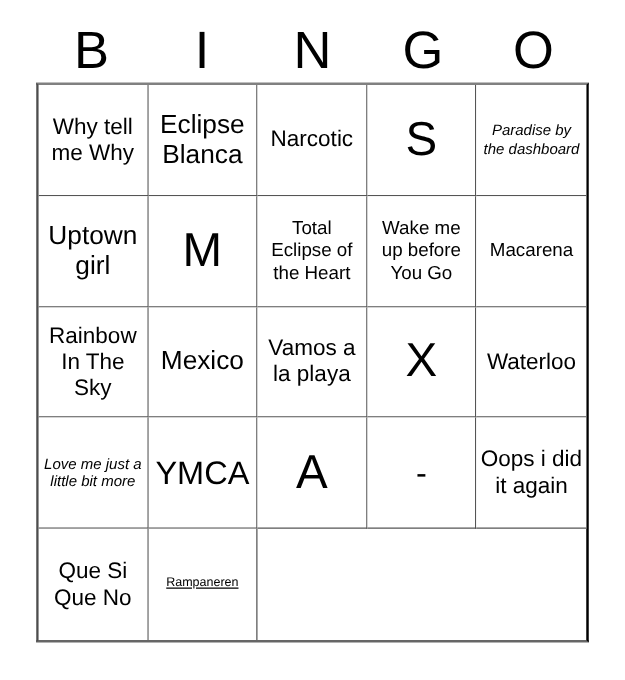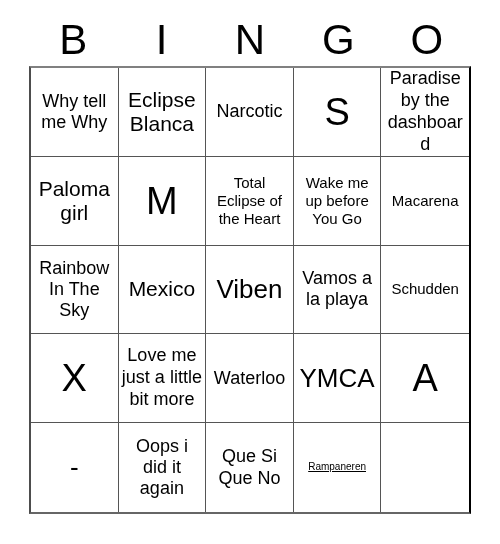--- a/index.html
+++ b/index.html
@@ -78,21 +78,21 @@
     width: 100%;
     line-height: 1.14;
     word-wrap: break-word;
   }
   
   .fs-xxl { font-size: 38px; line-height: 1.0; }
   .fs-xl  { font-size: 26px; line-height: 1.1; }
   .fs-lg  { font-size: 21px; line-height: 1.15; }
   .fs-md  { font-size: 18px; line-height: 1.18; }
   .fs-sm  { font-size: 15px; line-height: 1.2; }
-  .fs-xs  { font-size: 18px; line-height: 1.22; }
+  .fs-xs  { font-size: 12px; line-height: 1.22; font-style: italic; }
   .fs-xxs { font-size: 10px; line-height: 1.25; text-decoration: underline; }
 </style>
 </head>
 <body>
 
 <div id="card">
 
   <div id="header-row">
       <div class="header-letter">B</div>
       <div class="header-letter">I</div>
@@ -111,57 +111,51 @@
       <div class="cell">
         <span class="cell-text fs-md">Narcotic</span>
       </div>
       <div class="cell">
         <span class="cell-text fs-xxl">S</span>
       </div>
       <div class="cell">
         <span class="cell-text fs-xs">Paradise by the dashboard</span>
       </div>
       <div class="cell">
-        <span class="cell-text fs-lg">Paloma girl</span>
+        <span class="cell-text fs-lg">Uptown girl</span>
       </div>
       <div class="cell">
         <span class="cell-text fs-xxl">M</span>
       </div>
       <div class="cell">
         <span class="cell-text fs-sm">Total Eclipse of the Heart</span>
       </div>
       <div class="cell">
         <span class="cell-text fs-sm">Wake me up before You Go</span>
       </div>
       <div class="cell">
         <span class="cell-text fs-sm">Macarena</span>
       </div>
       <div class="cell">
         <span class="cell-text fs-md">Rainbow In The Sky</span>
       </div>
       <div class="cell">
         <span class="cell-text fs-lg">Mexico</span>
       </div>
       <div class="cell">
-        <span class="cell-text fs-xl">Viben</span>
-      </div>
-      <div class="cell">
         <span class="cell-text fs-md">Vamos a la playa</span>
-      </div>
-      <div class="cell">
-        <span class="cell-text fs-sm">Schudden</span>
       </div>
       <div class="cell">
         <span class="cell-text fs-xxl">X</span>
       </div>
       <div class="cell">
-        <span class="cell-text fs-xs">Love me just a little bit more</span>
+        <span class="cell-text fs-md">Waterloo</span>
       </div>
       <div class="cell">
-        <span class="cell-text fs-md">Waterloo</span>
+        <span class="cell-text fs-xs">Love me just a little bit more</span>
       </div>
       <div class="cell">
         <span class="cell-text fs-xl">YMCA</span>
       </div>
       <div class="cell">
         <span class="cell-text fs-xxl">A</span>
       </div>
       <div class="cell">
         <span class="cell-text fs-xl">-</span>
       </div>

